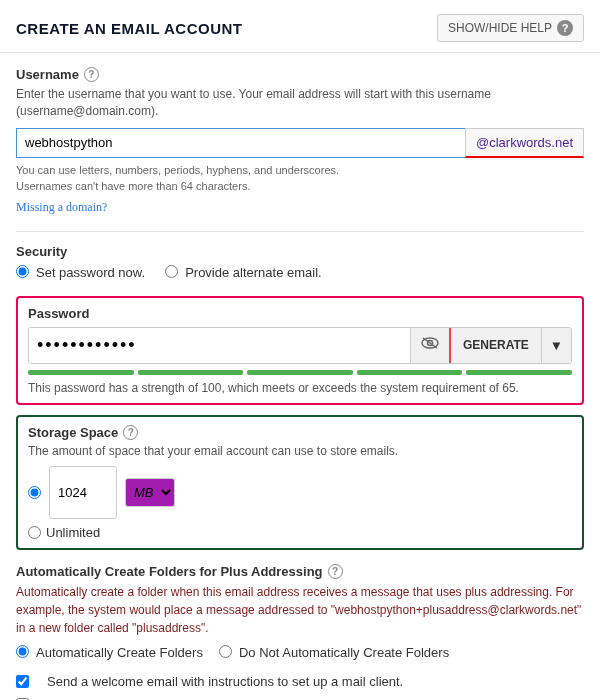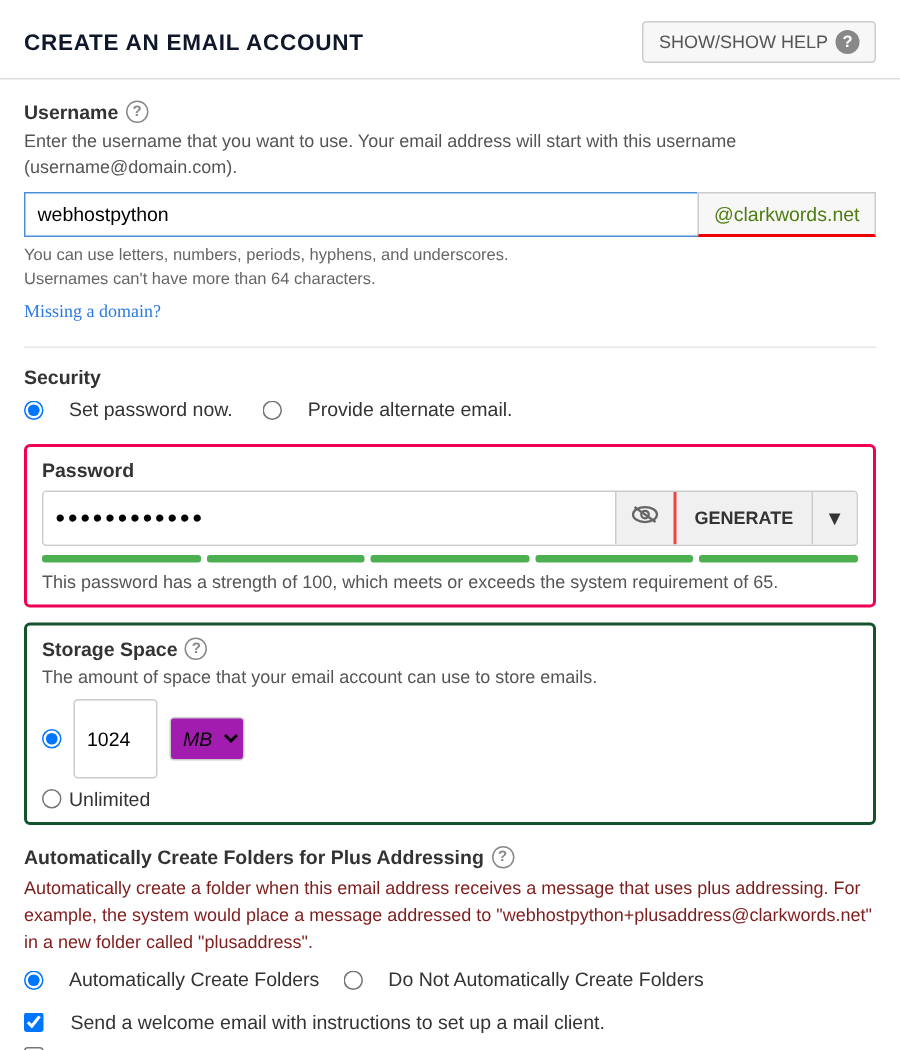--- a/index.html
+++ b/index.html
@@ -98,21 +98,21 @@
       border-right: none;
       padding: 6px 8px;
       font-size: 13px;
       outline: none;
     }
     .domain-suffix {
       border: 1px solid #ccc;
       background: #f7f7f7;
       padding: 6px 10px;
       font-size: 13px;
-      color: #4d7c0f;
+      color: #4c1d95;
       white-space: nowrap;
     }
     .hint-text {
       font-size: 11px;
       color: #666;
       margin-top: 4px;
       line-height: 1.5;
     }
     .link-text {
       color: #2a7ae2;
@@ -126,22 +126,22 @@
       margin: 12px 0;
     }
     .radio-group {
       display: flex;
       gap: 20px;
       align-items: center;
       margin-top: 6px;
     }
     .radio-option {
       display: flex;
-      align-items: flex-end;
-      gap: 17px;
+      align-items: flex-start;
+      gap: 7px;
       font-size: 13px;
       cursor: pointer;
     }
     .password-section {
       border: 2px solid #e05;
       border-radius: 4px;
       padding: 8px 10px;
       margin-bottom: 10px;
     }
     .password-label {
@@ -226,21 +226,21 @@
       color: #555;
       margin-bottom: 8px;
     }
     .storage-input-row {
       display: flex;
       align-items: center;
       gap: 8px;
       margin-bottom: 6px;
     }
     .storage-number-input {
-      width: 56px;
+      width: 68px;
       border: 1px solid #ccc;
       padding: 18px 8px;
       font-size: 13px;
       border-radius: 3px;
     }
     .storage-unit-select {
       border: 1px solid #ccc;
       padding: 5px 4px;
       font-size: 13px;
       border-radius: 3px;
@@ -296,21 +296,21 @@
     input[type="checkbox"] { cursor: pointer; }
   </style>
 </head>
 <body>
 
 <div class="page-container">
 
   <div class="page-header">
     <span class="page-title">CREATE AN EMAIL ACCOUNT</span>
     <button class="show-hide-btn">
-      <span>SHOW/SHOW HELP</span>
+      <span>SHOW/HIDE HELP</span>
       <span class="help-icon">?</span>
     </button>
   </div>
 
   <div class="content">
 
     <div class="section">
       <div class="section-label">
         <span>Username</span>
         <span class="info-icon">?</span>

